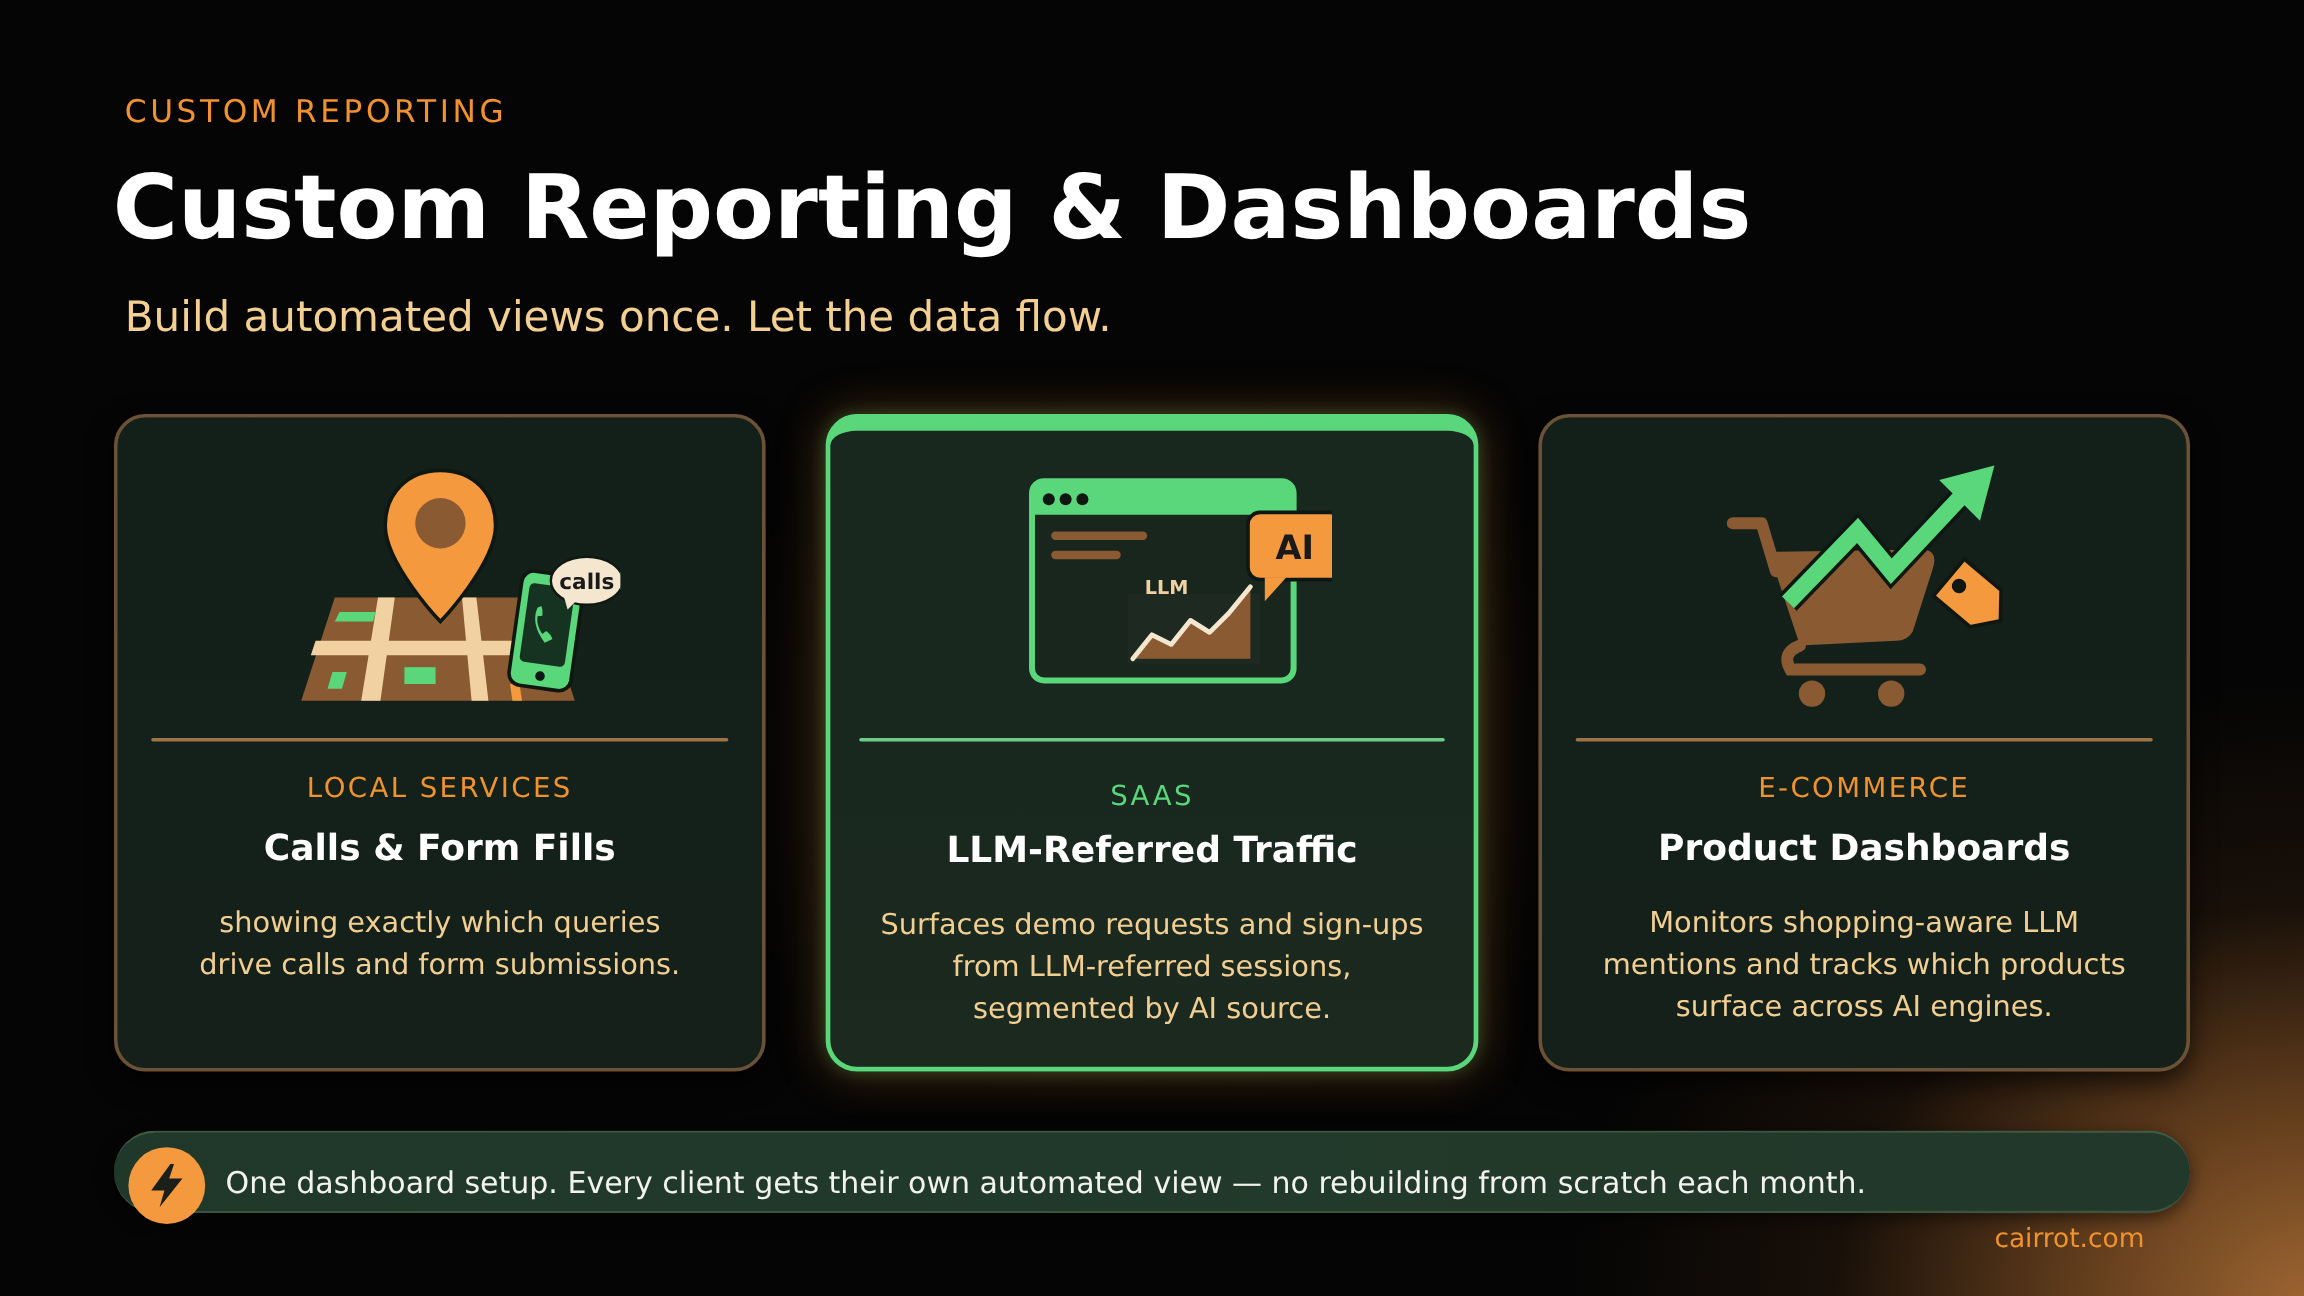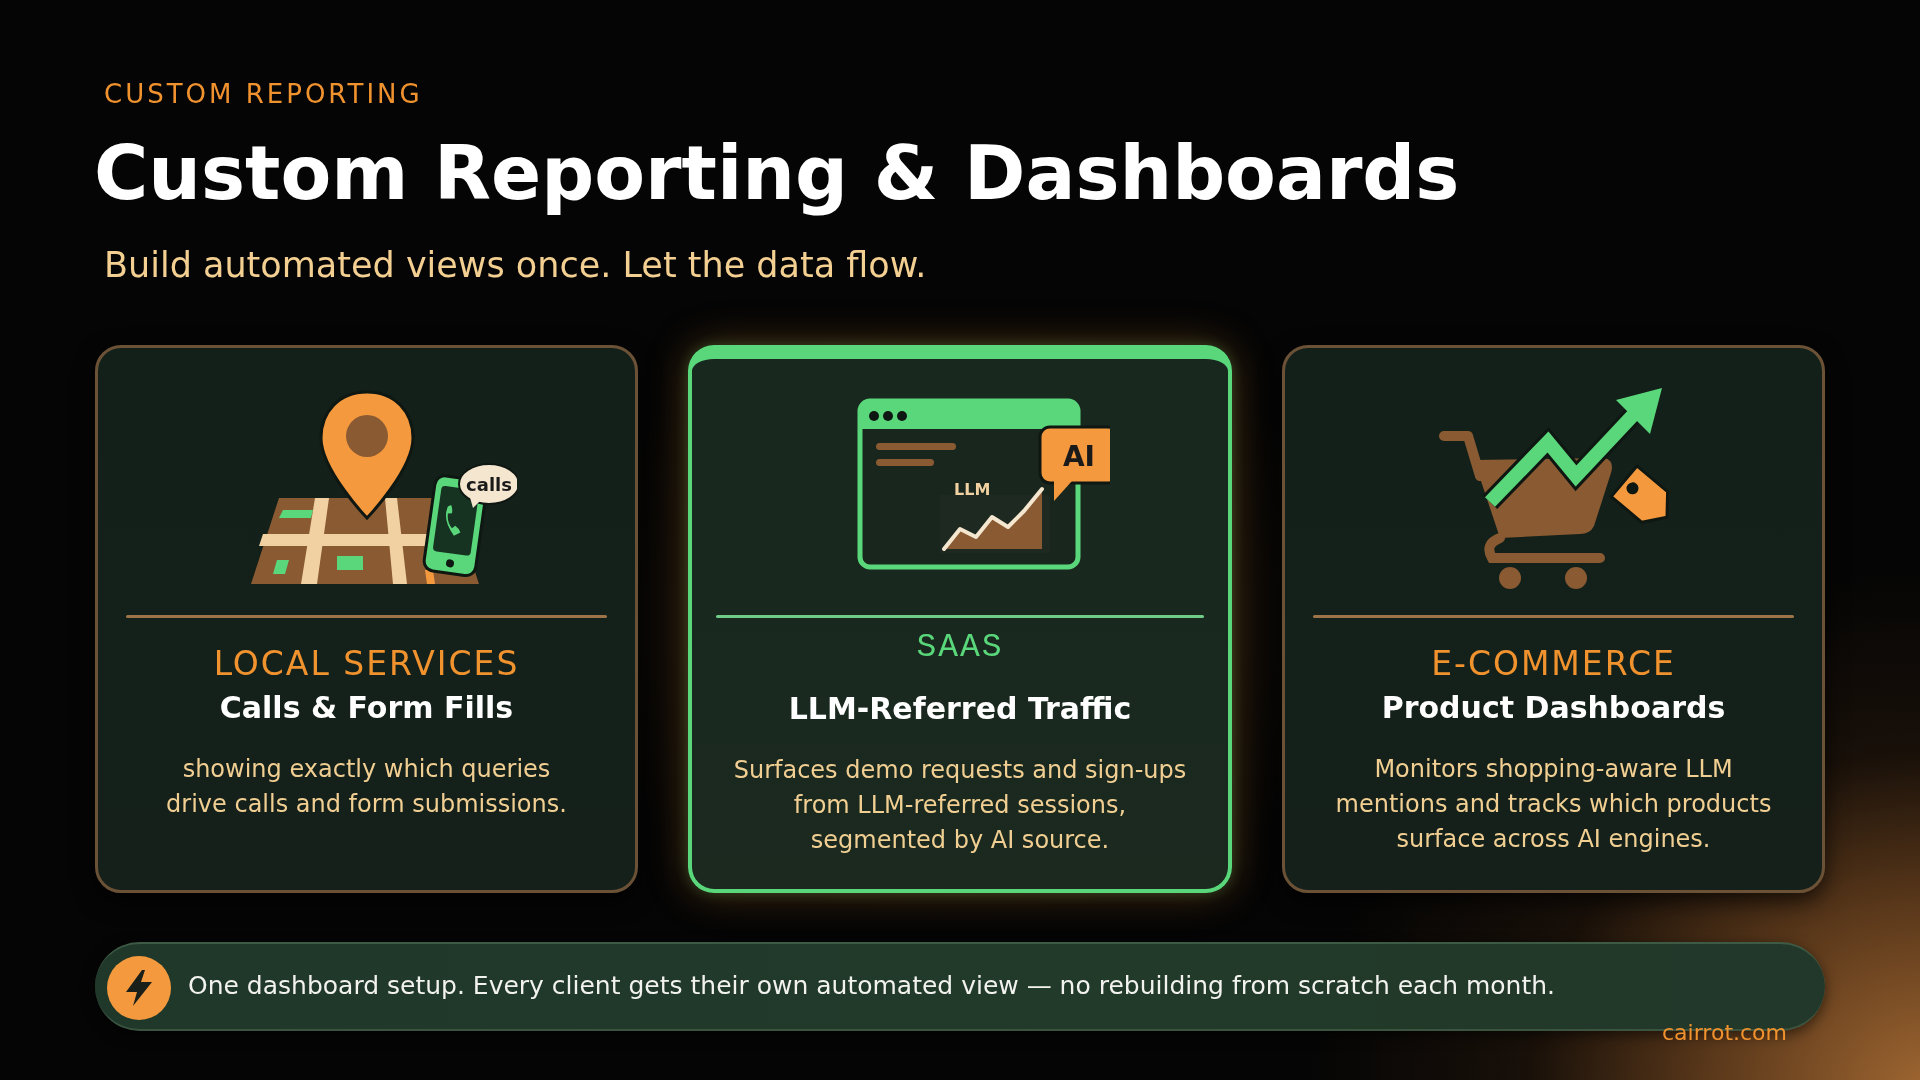--- a/index.html
+++ b/index.html
@@ -56,38 +56,38 @@
       display: flex; justify-content: center; align-items: center;
     }
     .c2 .icon-area { top: 10px; }
     .divider {
       position: absolute; left: 28px; right: 28px; top: 267px; height: 3px;
       background: #9c7447; border-radius: 2px;
     }
     .c2 .divider { top: 256px; left: 24px; right: 24px; background: #6fcc86; }
     .category {
       position: absolute; left: 0; right: 0; top: 296px;
-      text-align: center; font-size: 33px; letter-spacing: 2px;
+      text-align: center; font-size: 23px; letter-spacing: 2px;
       color: #f0922e; font-weight: 400;
     }
-    .c2 .category { top: 270px; color: #5ad77a; font-family: Liberation Mono, monospace; }
+    .c2 .category { top: 292px; color: #5ad77a; }
     .card-title {
       position: absolute; left: 0; right: 0; top: 342px;
       text-align: center; font-size: 30px; font-weight: 700; color: #ffffff;
       white-space: nowrap;
     }
     .c2 .card-title { top: 332px; }
     .desc {
       position: absolute; left: 16px; right: 16px; top: 404px;
       text-align: center; font-size: 24px; line-height: 35px; color: #f1cf92;
     }
     .c2 .desc { top: 394px; }
     .desc span { display: block; white-space: nowrap; }
     .banner {
-      position: absolute; left: 95px; top: 942px; width: 1730px; height: 89px;
+      position: absolute; left: 95px; top: 942px; width: 1730px; height: 69px;
       border-radius: 45px;
       background: linear-gradient(90deg, #20382a 0%, #223a2a 60%, #22382a 100%);
       border-top: 2px solid #3d5a44;
       border-bottom: 2px solid #3a5440;
       box-shadow: 0 4px 14px rgba(0,0,0,0.55);
     }
     .bolt-circle {
       position: absolute; left: 12px; top: 12px; width: 64px; height: 64px;
       border-radius: 50%; background: #f4993d;
       display: flex; align-items: center; justify-content: center;

